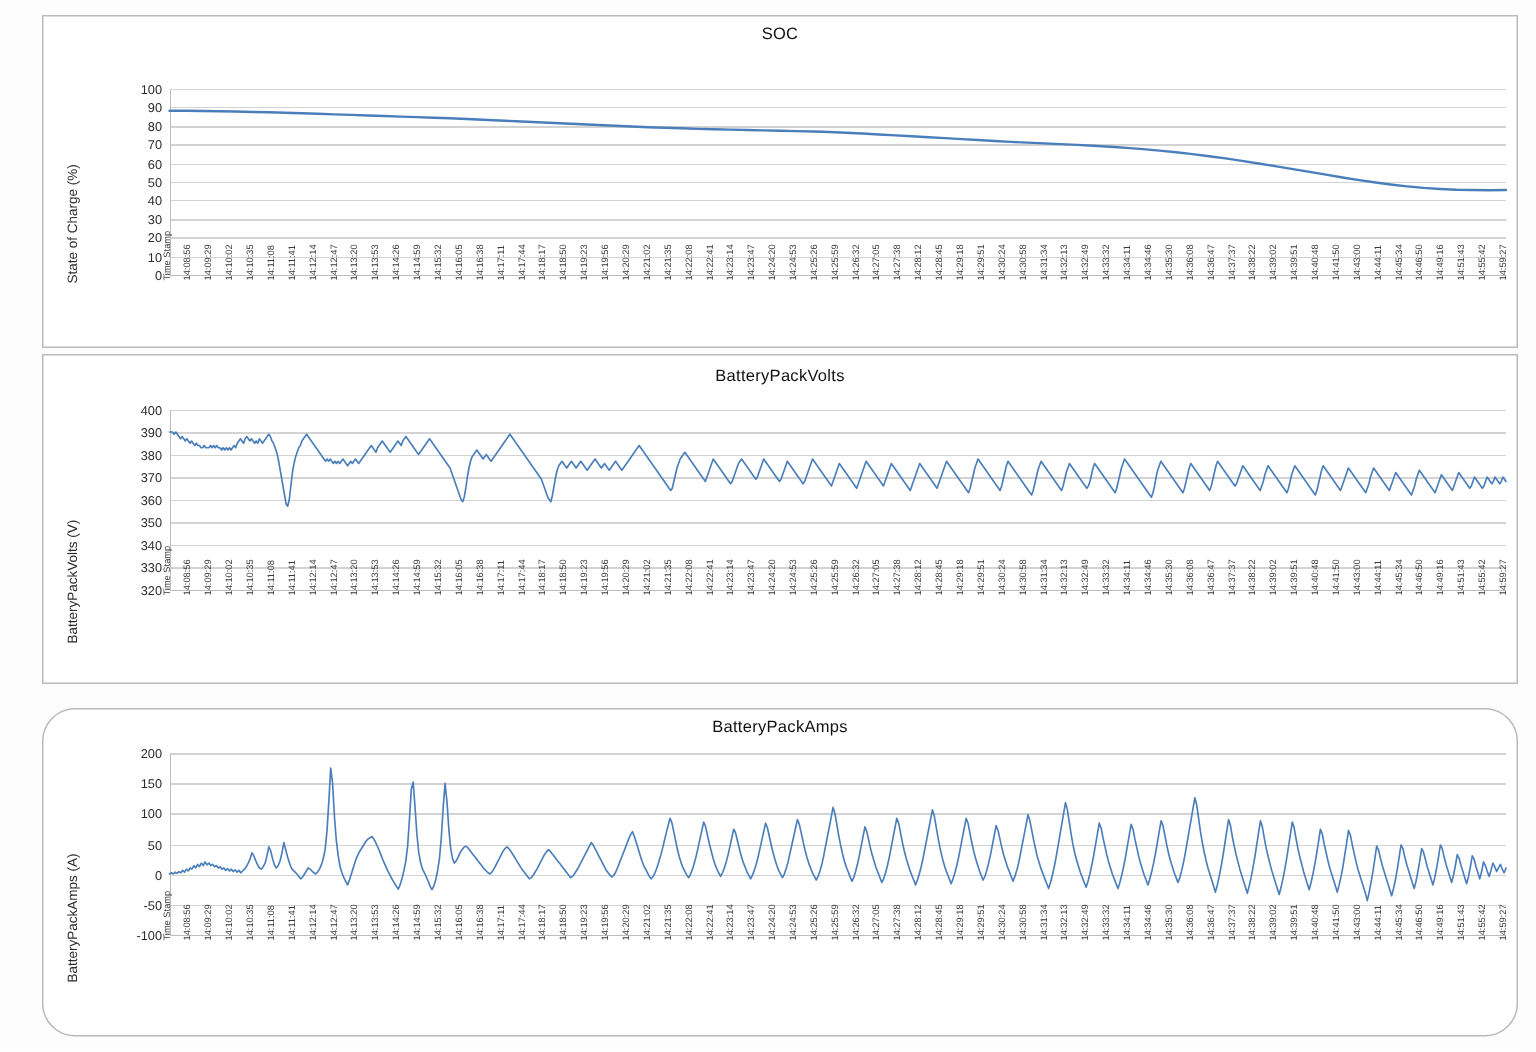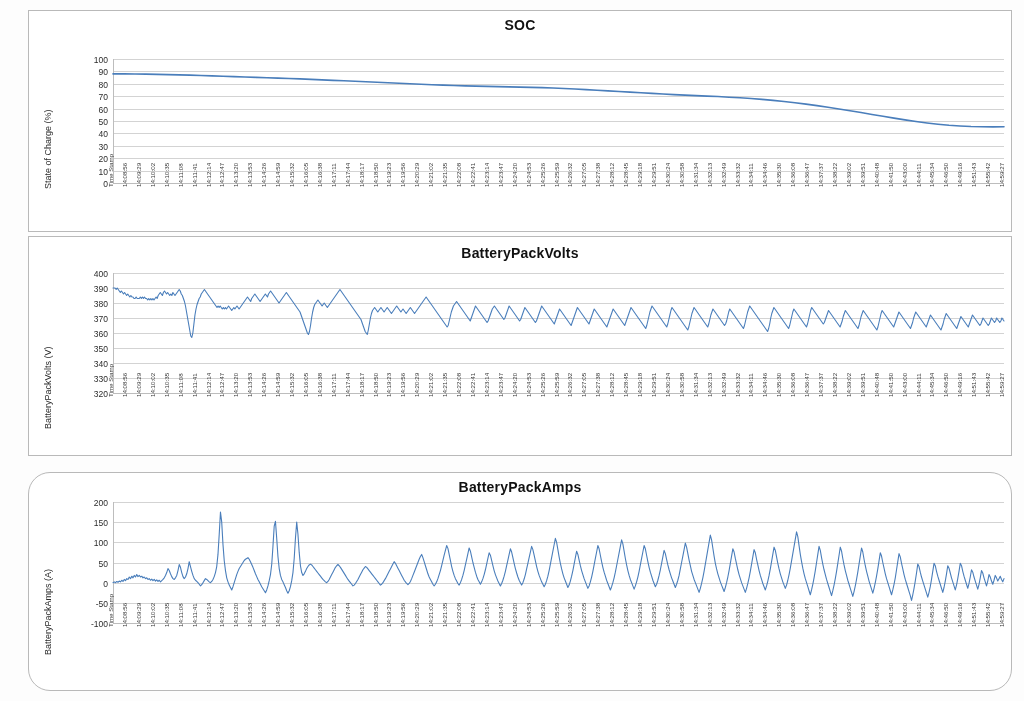--- a/index.html
+++ b/index.html
@@ -18,22 +18,22 @@
     border:1px solid #b9b9b9;
     box-sizing:border-box;
   }
   #card-soc  {left:28px;  top:10px;  width:984px; height:222px;}
   #card-volts{left:28px;  top:236px; width:984px; height:220px;}
   #card-amps {left:28px;  top:472px; width:984px; height:219px;border-radius:22px;}
 
   .chart-title{
     position:absolute;left:0;right:0;top:6px;
     text-align:center;
-    font-size:14px;
-    font-weight:bold;
+    font-size:11px;
+    font-weight:normal;
     letter-spacing:.2px;
     color:#111;
   }
   #card-volts .chart-title{top:8px;}
   #card-amps  .chart-title{top:6px;}
 
   .axis-title{
     position:absolute;
     font-size:9px;
     color:#2b2b2b;

